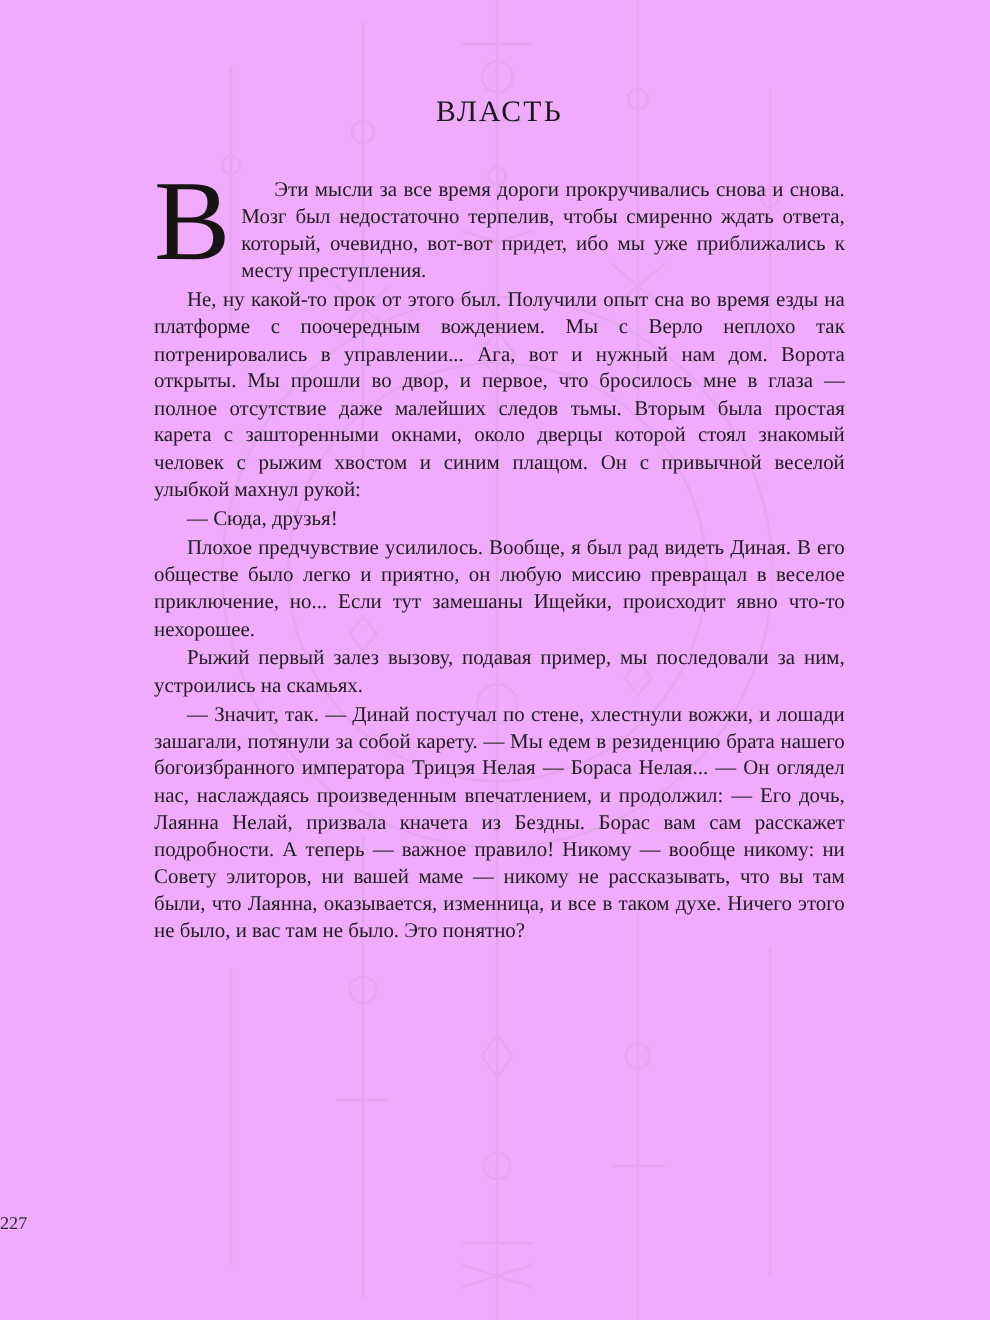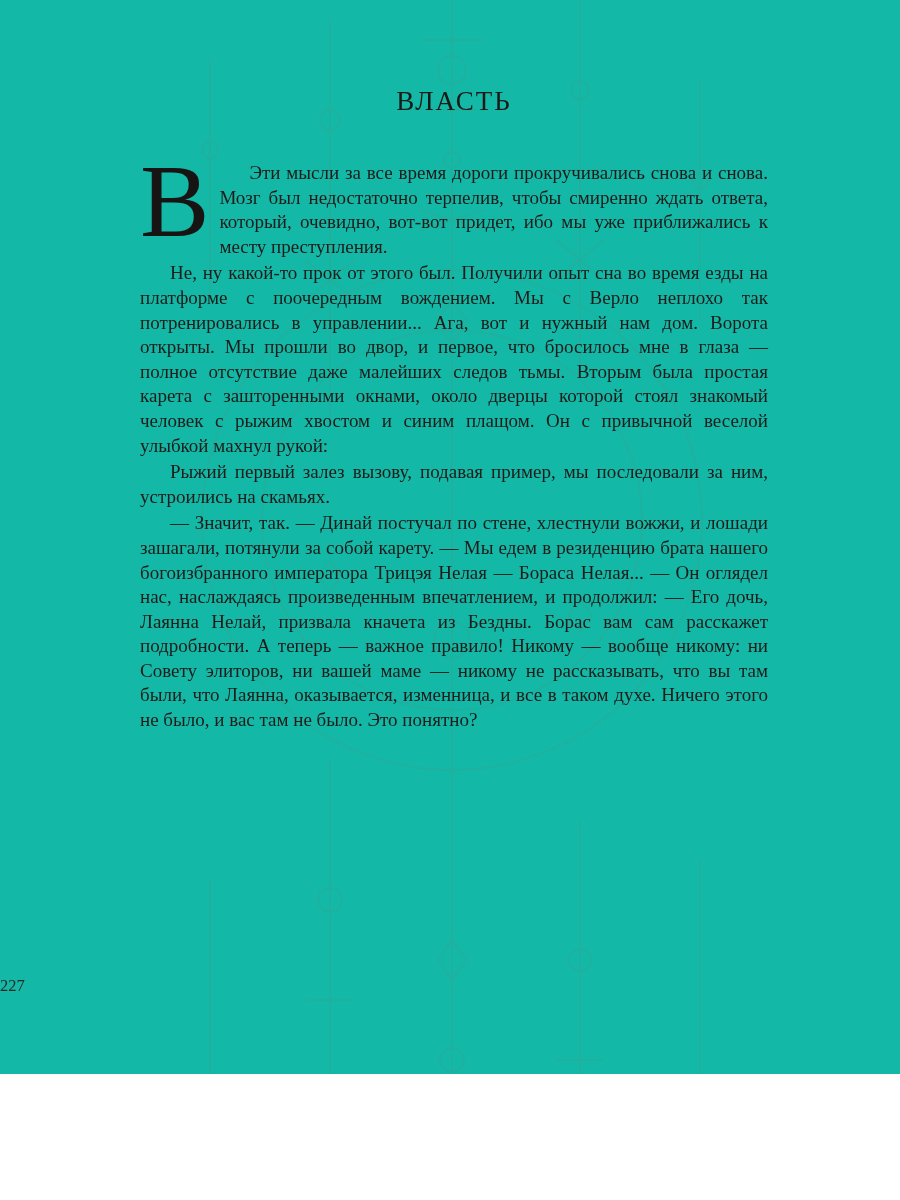--- a/index.html
+++ b/index.html
@@ -3,22 +3,22 @@
 <meta charset="utf-8">
 <style>
   html, body {
     margin: 0;
     padding: 0;
     background: #ffffff;
   }
   .page {
     position: relative;
     width: 900px;
-    height: 1074px;
-    background: #14b8a6;
+    height: 1200px;
+    background: #f0abfc;
     overflow: hidden;
     font-family: "Liberation Serif", "DejaVu Serif", serif;
     color: #1e1c1a;
   }
   
   .watermark {
     position: absolute;
     top: 0; left: 0;
     width: 900px; height: 1200px;
     pointer-events: none;
@@ -121,21 +121,23 @@
     <h1 class="chapter-title">ВЛАСТЬ</h1>
 
     <p class="para">
       <span class="dropcap">В</span>
     </p>
 
     <p class="para indent">Эти мысли за все время дороги прокручивались снова и снова. Мозг был недостаточно терпелив, чтобы смиренно ждать ответа, который, очевидно, вот-вот придет, ибо мы уже приближались к месту преступления.</p>
 
     <p class="para indent">Не, ну какой-то прок от этого был. Получили опыт сна во время езды на платформе с поочередным вождением. Мы с Верло неплохо так потренировались в управлении... Ага, вот и нужный нам дом. Ворота открыты. Мы прошли во двор, и первое, что бросилось мне в глаза — полное отсутствие даже малейших следов тьмы. Вторым была простая карета с зашторенными окнами, около дверцы которой стоял знакомый человек с рыжим хвостом и синим плащом. Он с привычной веселой улыбкой махнул рукой:</p>
 
+    <p class="para indent">— Сюда, друзья!</p>
 
+    <p class="para indent">Плохое предчувствие усилилось. Вообще, я был рад видеть Диная. В его обществе было легко и приятно, он любую миссию превращал в веселое приключение, но... Если тут замешаны Ищейки, происходит явно что-то нехорошее.</p>
 
     <p class="para indent">Рыжий первый залез вызову, подавая пример, мы последовали за ним, устроились на скамьях.</p>
 
     <p class="para indent">— Значит, так. — Динай постучал по стене, хлестнули вожжи, и лошади зашагали, потянули за собой карету. — Мы едем в резиденцию брата нашего богоизбранного императора Трицэя Нелая — Бораса Нелая... — Он оглядел нас, наслаждаясь произведенным впечатлением, и продолжил: — Его дочь, Лаянна Нелай, призвала кначета из Бездны. Борас вам сам расскажет подробности. А теперь — важное правило! Никому — вообще никому: ни Совету элиторов, ни вашей маме — никому не рассказывать, что вы там были, что Лаянна, оказывается, изменница, и все в таком духе. Ничего этого не было, и вас там не было. Это понятно?</p>
 
 
   </div>
 
   <div class="page-number">227</div>
 

